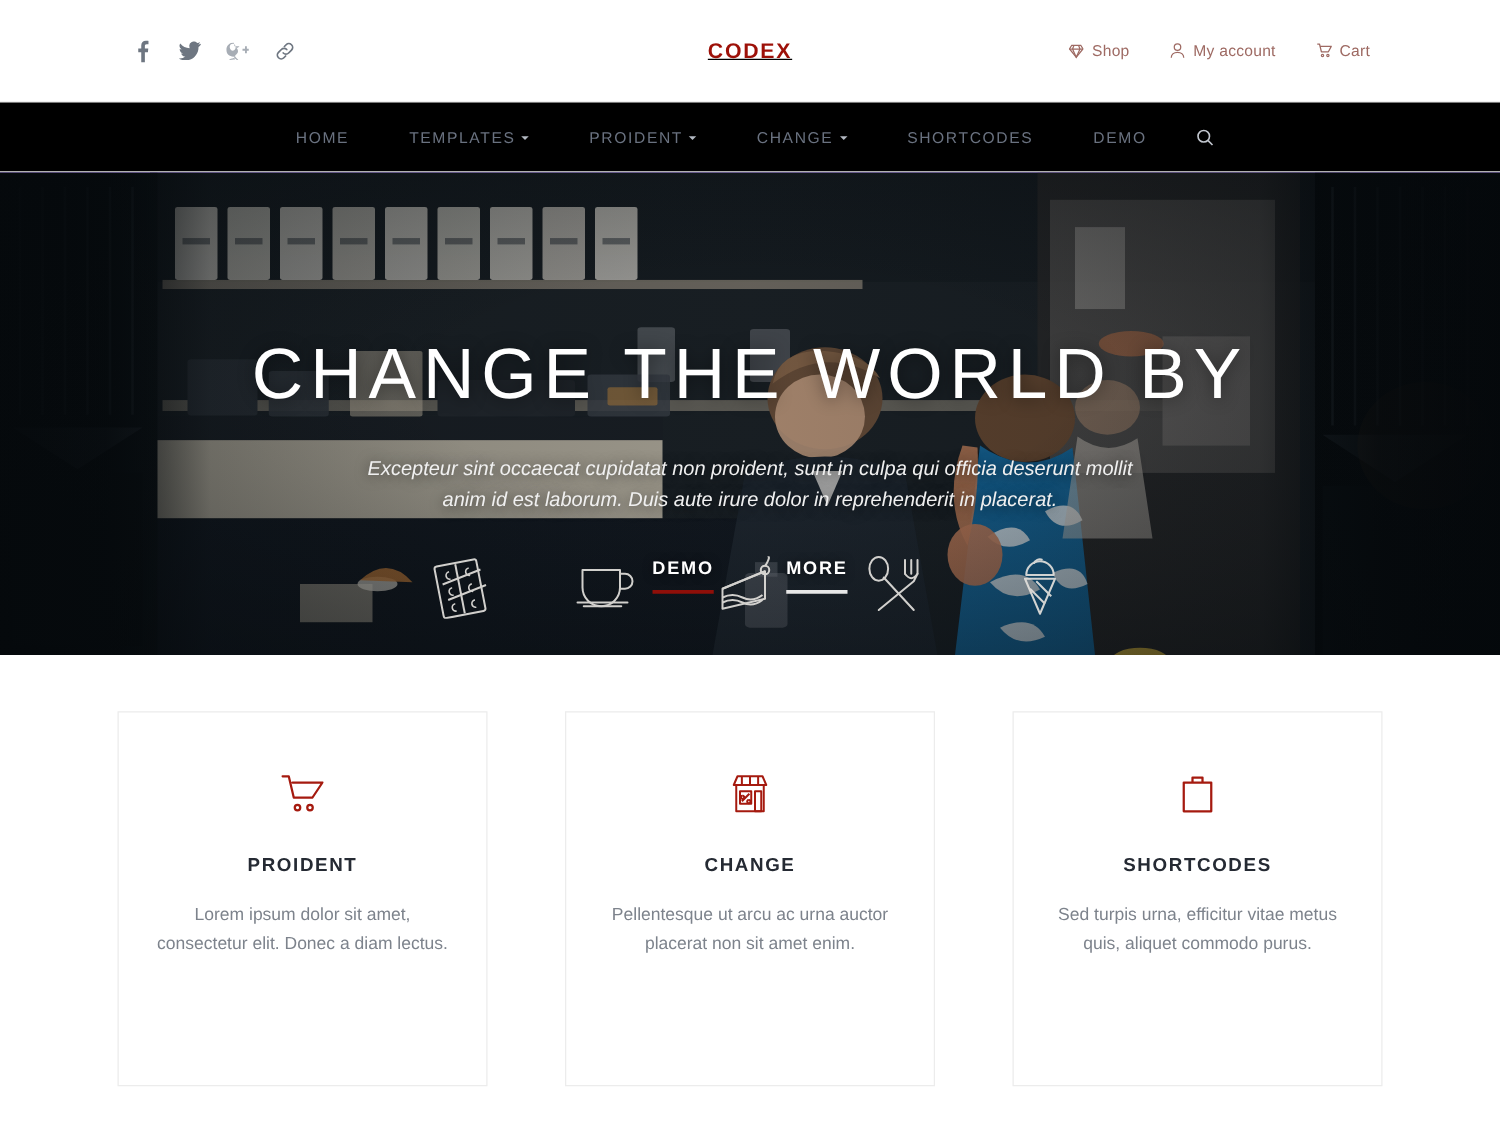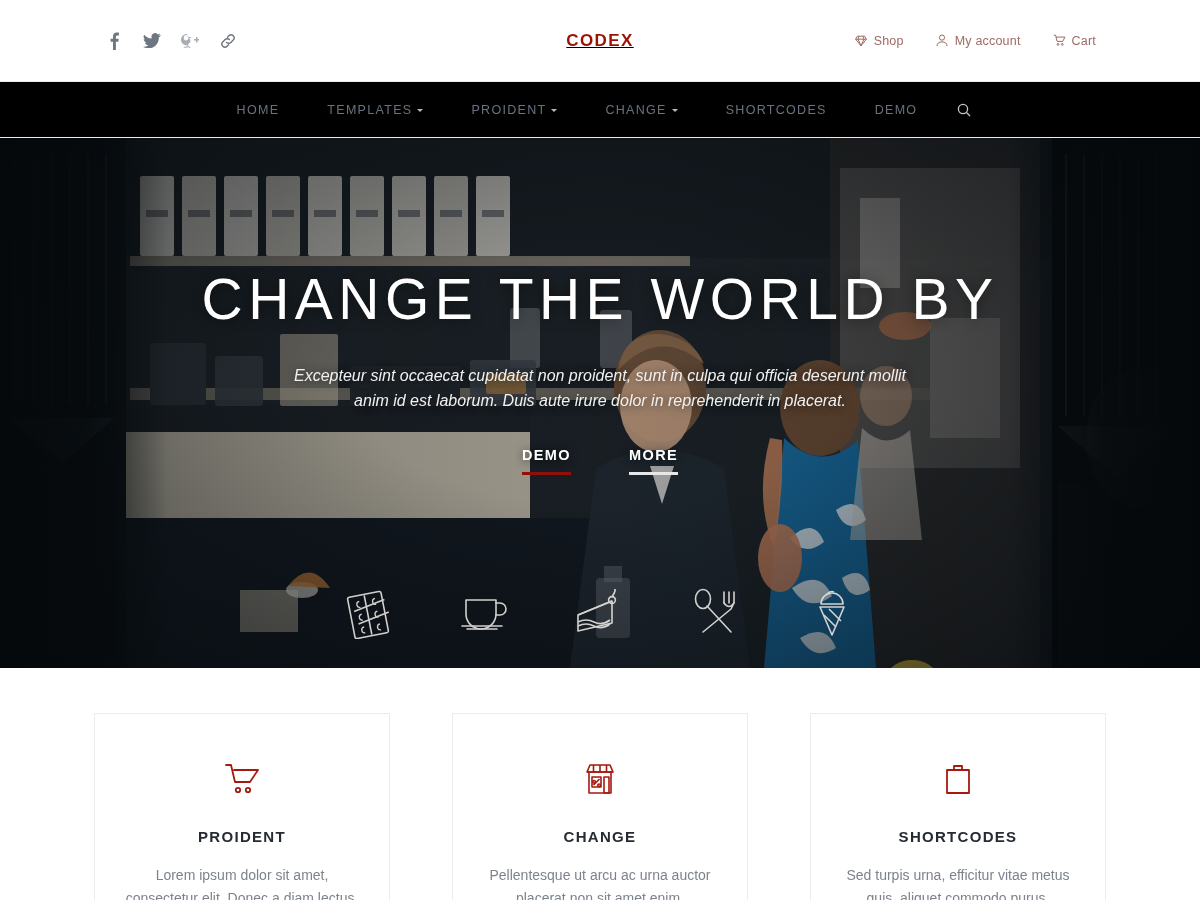--- a/index.html
+++ b/index.html
@@ -106,21 +106,21 @@
     padding: 0 16px;
     display: flex; align-items: center;
     cursor: pointer;
     color: #c2c7cf;
   }
   .nav-search svg { display: block; }
 
   
   .hero {
     position: relative;
-    height: 530px;
+    height: 386px;
     overflow: hidden;
     background: #8b5cf6;
   }
   .hero-photo {
     position: absolute; inset: 0;
     overflow: hidden;
   }
   .hero-photo svg { display: block; width: 100%; height: 100%; }
 
   .hero-overlay {

